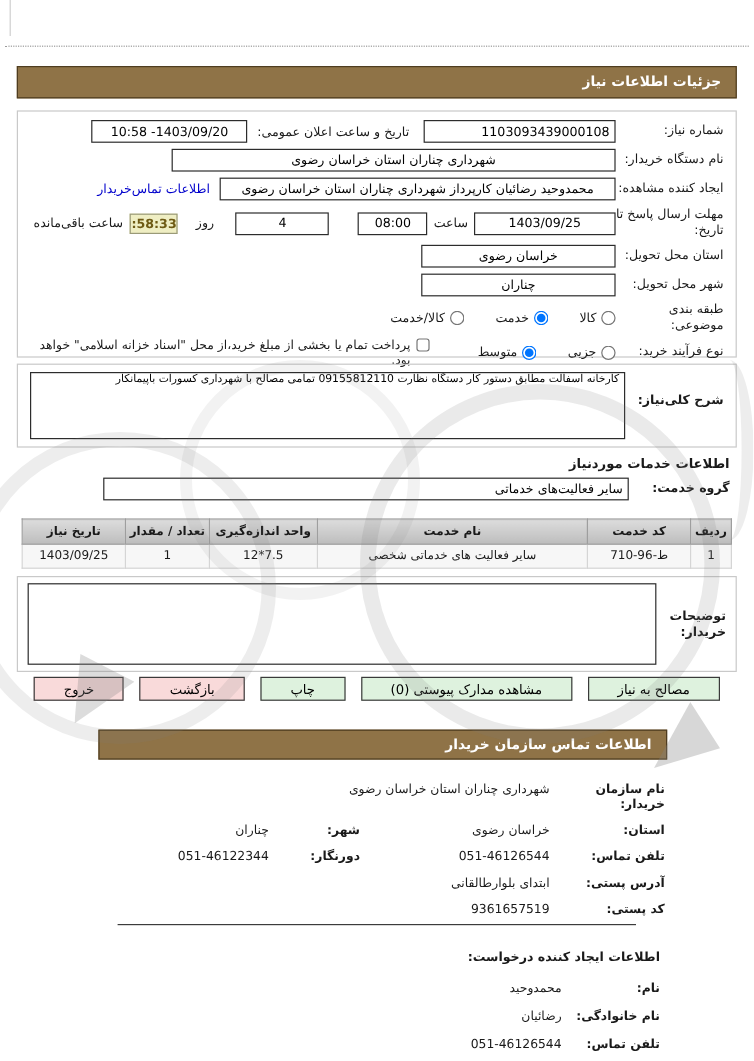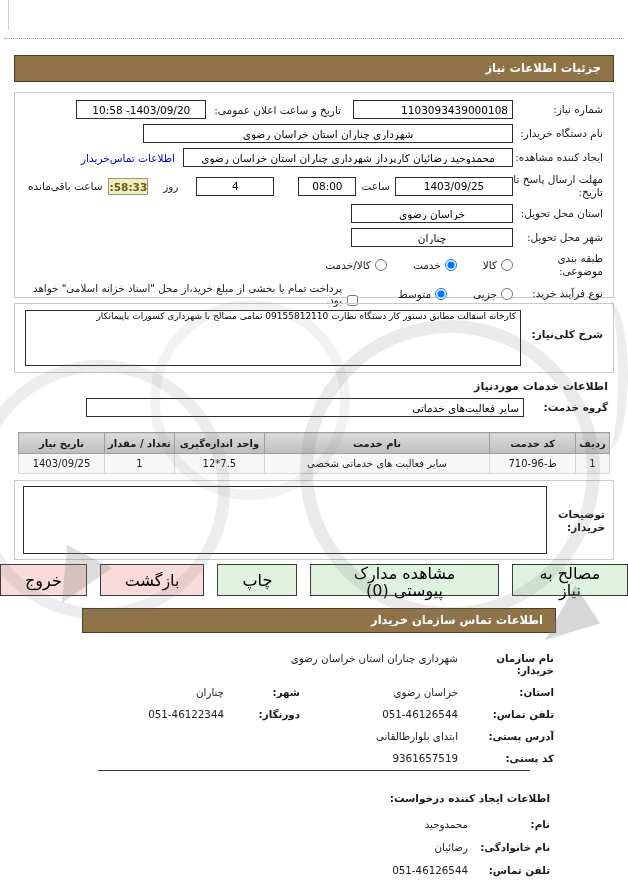--- a/index.html
+++ b/index.html
@@ -45,42 +45,42 @@
 
   .countdown {
     display:inline-block; width:64px; height:17px; line-height:16px; text-align:center;
     background:#efeec3; border:1px solid #9a9a78; color:#6e5a14; font-size:10.5px; font-weight:bold;
     overflow:hidden;
   }
   .mini-label { margin:4px 5px; font-size:10.5px; white-space:nowrap; }
 
   .rgroup { display:inline-flex; align-items:flex-start; margin-left:26px; font-size:10.5px; }
   .rgroup input { margin-left:4px; width:12px; height:12px; }
-  .chkgroup { display:inline-flex; align-items:flex-end; font-size:10.3px; }
+  .chkgroup { display:inline-flex; align-items:flex-start; font-size:10.3px; }
   .chkgroup input { margin-left:5px; width:11px; height:11px; }
 
   .section-title { position:absolute; top:380px; right:20px; font-weight:bold; font-size:11px; }
 
   #group-row { position:absolute; top:398px; right:14px; left:14px; display:flex; align-items:center; padding:0 6px; }
   #group-row .flabel { width:84px; }
   #group-row input { width:438px; text-align:right; }
 
   table.svc { position:absolute; top:432px; right:18px; left:18px; border-collapse:collapse; width:592px; }
   table.svc th {
     background:linear-gradient(#dcdcdc,#bdbdbd); border:1px solid #9e9e9e;
     font-size:10px; font-weight:bold; height:21px; padding:0 2px; white-space:nowrap;
   }
   table.svc td {
     background:#f7f7f7; border:1px solid #d5d5d5; font-size:10px;
     height:20px; text-align:center; padding:0 2px;
   }
 
   #buttons-row { position:absolute; top:564px; right:0; left:0; display:flex; justify-content:center; gap:13px; }
   .btn {
-    height:32px; border:1px solid #3a3a3a; font-family:inherit; font-size:16px;
+    height:20px; border:1px solid #3a3a3a; font-family:inherit; font-size:11px;
     padding:0 24px; cursor:pointer; line-height:17px;
   }
   .btn-green { background:#def2de; }
   .btn-pink  { background:#f9dada; }
 
   #contact-block { position:absolute; top:652px; right:74px; left:70px; }
   .crow { display:flex; margin-bottom:10px; font-size:10.3px; align-items:flex-start; }
   .clabel  { width:96px; flex:none; font-weight:bold; }
   .cval    { width:158px; flex:none; text-align:right; }
   .clabel2 { width:76px; flex:none; font-weight:bold; }

